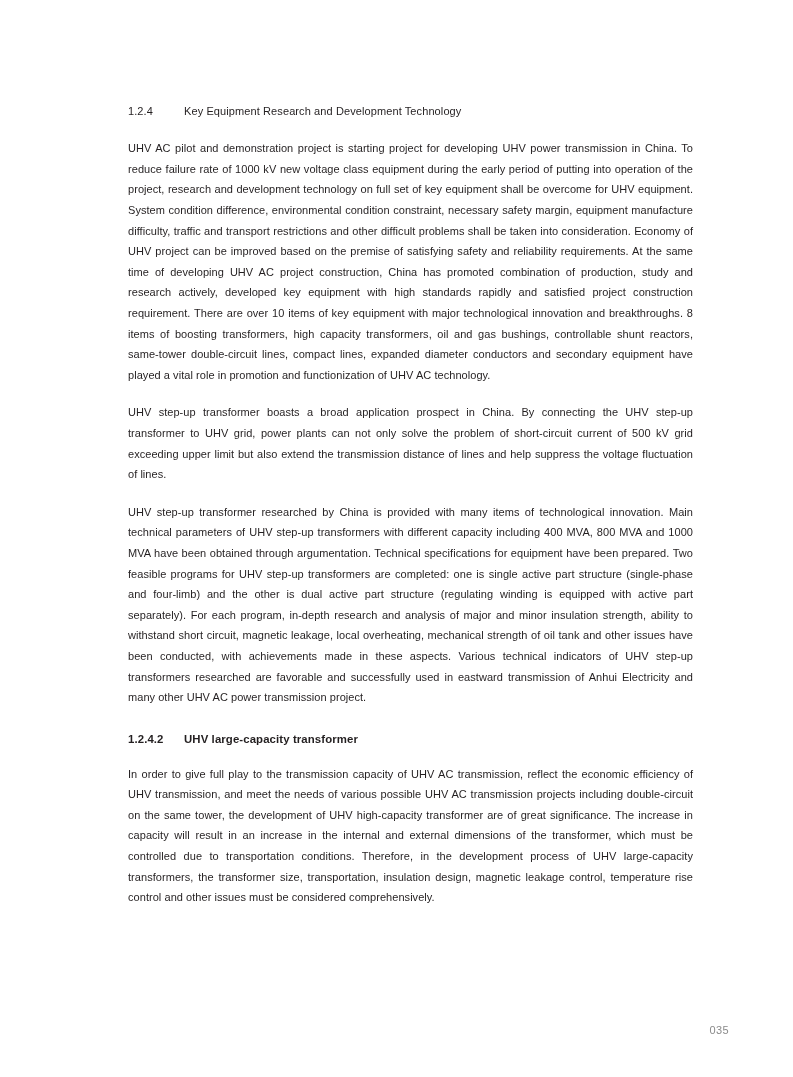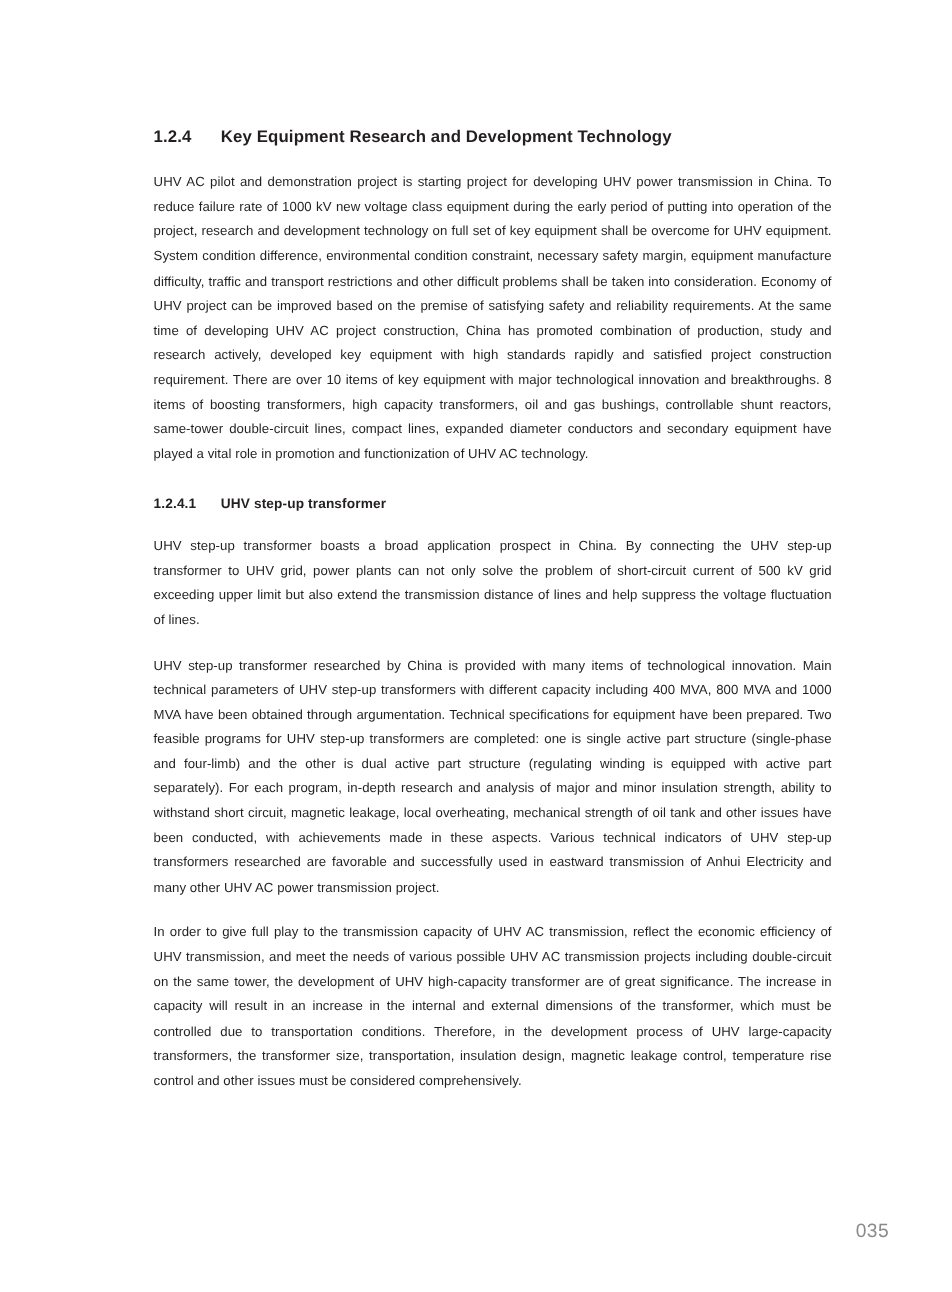--- a/index.html
+++ b/index.html
@@ -23,22 +23,22 @@
     height: 1077px;
     background: #ffffff;
   }
   .content {
     position: absolute;
     left: 128px;
     top: 104px;
     width: 565px;
   }
   h2.section-heading {
-    font-size: 14px;
-    font-weight: bold;
+    font-size: 11px;
+    font-weight: normal;
     letter-spacing: 0.1px;
     margin: 0 0 20px 0;
     color: #231f20;
     line-height: 1.3;
   }
   h2.section-heading .num {
     display: inline-block;
     width: 56px;
   }
   h3.sub-heading {
@@ -59,42 +59,42 @@
     text-align: justify;
     margin: 0 0 17px 0;
     color: #231f20;
     letter-spacing: 0.05px;
   }
   p.body-text:last-child {
     margin-bottom: 0;
   }
   .page-number {
     position: absolute;
-    right: 52px;
+    right: 64px;
     bottom: 41px;
-    font-size: 16px;
+    font-size: 11px;
     color: #8a8a8a;
     letter-spacing: 0.4px;
   }
 </style>
 </head>
 <body>
 
 <div class="page">
   <div class="content">
 
     <h2 class="section-heading"><span class="num">1.2.4</span><span>Key Equipment Research and Development Technology</span></h2>
 
     <p class="body-text">UHV AC pilot and demonstration project is starting project for developing UHV power transmission in China. To reduce failure rate of 1000 kV new voltage class equipment during the early period of putting into operation of the project, research and development technology on full set of key equipment shall be overcome for UHV equipment. System condition difference, environmental condition constraint, necessary safety margin, equipment manufacture difficulty, traffic and transport restrictions and other difficult problems shall be taken into consideration. Economy of UHV project can be improved based on the premise of satisfying safety and reliability requirements. At the same time of developing UHV AC project construction, China has promoted combination of production, study and research actively, developed key equipment with high standards rapidly and satisfied project construction requirement. There are over 10 items of key equipment with major technological innovation and breakthroughs. 8 items of boosting transformers, high capacity transformers, oil and gas bushings, controllable shunt reactors, same-tower double-circuit lines, compact lines, expanded diameter conductors and secondary equipment have played a vital role in promotion and functionization of UHV AC technology.</p>
 
-    <h3 class="sub-heading"><span class="num">1.2.4.1</span><span>UHV step-up transformer</span></h3>
 
     <p class="body-text">UHV step-up transformer boasts a broad application prospect in China. By connecting the UHV step-up transformer to UHV grid, power plants can not only solve the problem of short-circuit current of 500 kV grid exceeding upper limit but also extend the transmission distance of lines and help suppress the voltage fluctuation of lines.</p>
 
     <p class="body-text">UHV step-up transformer researched by China is provided with many items of technological innovation. Main technical parameters of UHV step-up transformers with different capacity including 400 MVA, 800 MVA and 1000 MVA have been obtained through argumentation. Technical specifications for equipment have been prepared. Two feasible programs for UHV step-up transformers are completed: one is single active part structure (single-phase and four-limb) and the other is dual active part structure (regulating winding is equipped with active part separately). For each program, in-depth research and analysis of major and minor insulation strength, ability to withstand short circuit, magnetic leakage, local overheating, mechanical strength of oil tank and other issues have been conducted, with achievements made in these aspects. Various technical indicators of UHV step-up transformers researched are favorable and successfully used in eastward transmission of Anhui Electricity and many other UHV AC power transmission project.</p>
 
+    <h3 class="sub-heading"><span class="num">1.2.4.2</span><span>UHV large-capacity transformer</span></h3>
 
     <p class="body-text">In order to give full play to the transmission capacity of UHV AC transmission, reflect the economic efficiency of UHV transmission, and meet the needs of various possible UHV AC transmission projects including double-circuit on the same tower, the development of UHV high-capacity transformer are of great significance. The increase in capacity will result in an increase in the internal and external dimensions of the transformer, which must be controlled due to transportation conditions. Therefore, in the development process of UHV large-capacity transformers, the transformer size, transportation, insulation design, magnetic leakage control, temperature rise control and other issues must be considered comprehensively.</p>
 
   </div>
 
   <div class="page-number">035</div>
 </div>
 
 </body></html>

